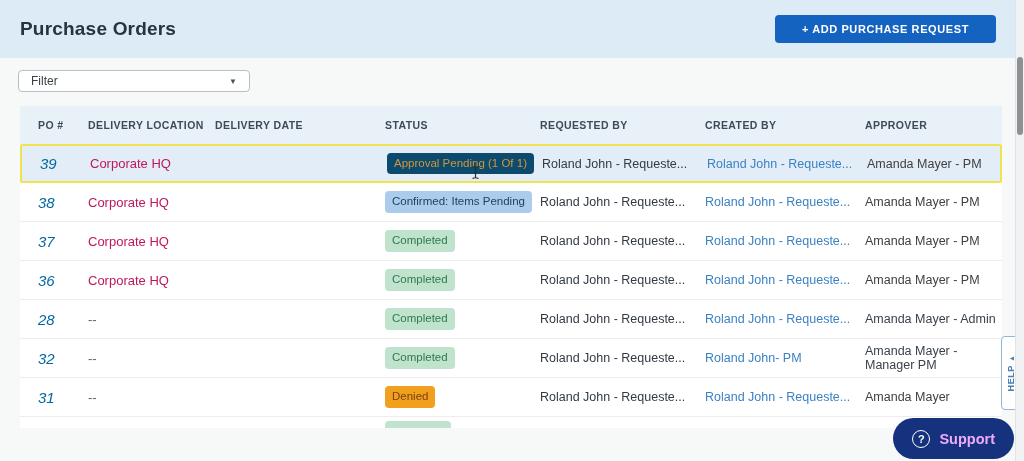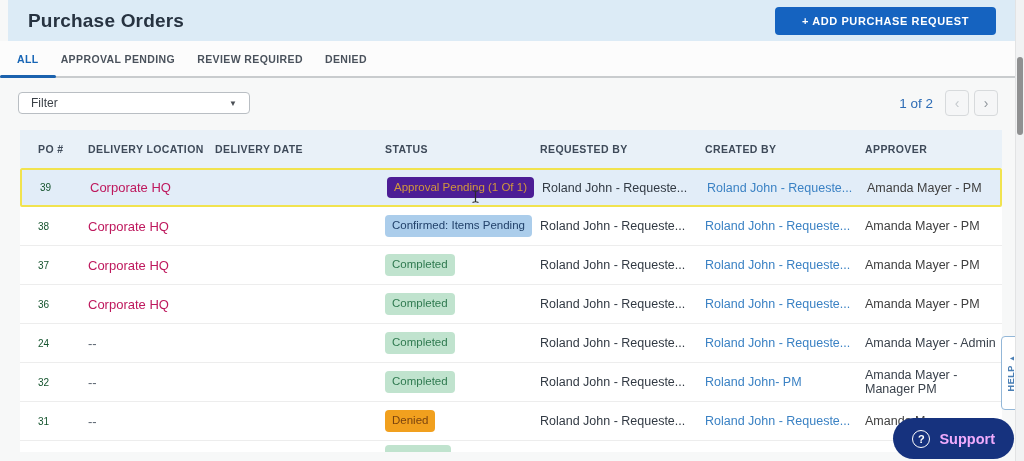--- a/index.html
+++ b/index.html
@@ -1,20 +1,20 @@
 <!DOCTYPE html>
 <html><head>
 <meta charset="utf-8">
 <style>
   * { margin:0; padding:0; box-sizing:border-box; }
   body { font-family:"Liberation Sans", sans-serif; }
   .page { position:relative; width:1024px; height:461px; background:#f7f8f8; overflow:hidden; }
 
   
-  .topbar { height:41px; background:#dcebf6; display:flex; align-items:center; justify-content:space-between; padding:0 28px 0 20px;margin-left:8px; }
+  .topbar { height:58px; background:#dcebf6; display:flex; align-items:center; justify-content:space-between; padding:0 28px 0 20px; }
   .page-title { font-size:19px; font-weight:bold; color:#273341; letter-spacing:.2px; }
   .add-btn { background:#1563c0; color:#fff; border:none; border-radius:4px; font-family:inherit;
              font-size:11px; font-weight:bold; letter-spacing:.6px; padding:8px 27px; cursor:pointer; }
 
   
   .tabbar { background:#fcfcfc; border-bottom:2px solid #c9ccce; display:flex; align-items:stretch; height:37px; padding-left:6px; }
   .tab { display:flex; align-items:center; padding:0 11px; font-size:10.5px; font-weight:bold; letter-spacing:.4px;
          color:#4a525c; position:relative; cursor:pointer; }
   .tab.active { color:#1765b5; }
   .tab.active::after { content:""; position:absolute; left:-6px; right:-6px; bottom:-2px; height:3px; background:#1b62ae; border-radius:2px; }
@@ -30,30 +30,30 @@
   .pager-btn { width:24px; height:26px; background:#f5f6f7; border:1px solid #d7dadc; border-radius:4px;
                display:flex; align-items:center; justify-content:center; font-size:14px; color:#8f969c; cursor:pointer; }
   .pager-btn.disabled { color:#c3c8cc; }
 
   
   .table { margin:14px 0 0 20px; width:982px; background:#fff; }
   .thead, .trow { display:grid; grid-template-columns:50px 127px 170px 155px 165px 160px 1fr; align-items:center; padding-left:18px; }
   .thead { background:#e9f1f8; height:38px; font-size:10.5px; font-weight:bold; color:#3e4a59; letter-spacing:.4px; }
   .trow { height:39px; border-bottom:1px solid #ededed; font-size:12.5px; background:#fff; }
   .trow.highlight { background:#e2edf8; border:2px solid #f1e34f; border-radius:2px; }
-  .cell-po { font-size:10px; color:#14532d; }
+  .cell-po { font-size:15px; color:#0369a1;font-style:italic; }
   .loc-link { font-size:13px; color:#be185d; cursor:pointer; }
   .loc-dash { font-size:13px; color:#5a6470; }
   .req-text { color:#323a44; }
   .created-link { color:#3b82c4; cursor:pointer; }
   .approver-link { color:#404040; cursor:pointer;margin-top:48px; }
   .approver-dark { color:#3a424c; }
   .cell-status { position:relative; }
   .badge { display:inline-block; padding:4px 7px; border-radius:4px; font-size:11.5px; line-height:1.2; }
-  .approval-pending { background:#4c1d95; color:#d2973c; }
+  .approval-pending { background:#0c4a6e; color:#d2973c; }
   .confirmed { background:#abcdeb; color:#22426b; }
   .completed { background:#c0e3ce; color:#2f7a50; }
   .denied { background:#f1a01e; color:#7a430f; }
   .trow.partial { height:11px; border-bottom:none; overflow:hidden; }
   .trow.partial .badge { min-width:66px; height:22px; margin-top:4px; }
   .ibeam { position:absolute; left:84px; top:12px; }
 
   
   .help-tab { position:absolute; right:2px; top:336px; width:21px; height:74px; background:#fff; border:1px solid #93b7d8;
               border-radius:4px; display:flex; align-items:center; justify-content:center; cursor:pointer; }
@@ -74,36 +74,25 @@
 </head>
 <body>
 
 <div class="page">
 
   <div class="topbar">
     <div class="page-title">Purchase Orders</div>
     <button class="add-btn">+ ADD PURCHASE REQUEST</button>
   </div>
 
-  <div class="tabbar">
-    <div class="tab active">ALL</div>
-    <div class="tab">APPROVAL PENDING</div>
-    <div class="tab">REVIEW REQUIRED</div>
-    <div class="tab">DENIED</div>
-  </div>
 
   <div class="toolbar">
     <div class="filter-select">
       <span class="filter-label">Filter</span>
       <span class="caret">▼</span>
-    </div>
-    <div class="pager">
-      <span class="pager-text">1 of 2</span>
-      <div class="pager-btn disabled">‹</div>
-      <div class="pager-btn">›</div>
     </div>
   </div>
 
   <div class="table">
     <div class="thead">
       <div>PO #</div>
       <div>DELIVERY LOCATION</div>
       <div>DELIVERY DATE</div>
       <div>STATUS</div>
       <div>REQUESTED BY</div>
@@ -150,21 +139,21 @@
       <div class="cell-po">36</div>
       <div><span class="loc-link">Corporate HQ</span></div>
       <div></div>
       <div class="cell-status"><span class="badge completed">Completed</span></div>
       <div class="req-text">Roland John  - Requeste...</div>
       <div><span class="created-link">Roland John  - Requeste...</span></div>
       <div><span class="approver-link">Amanda Mayer - PM</span></div>
     </div>
 
     <div class="trow">
-      <div class="cell-po">24</div>
+      <div class="cell-po">28</div>
       <div><span class="loc-dash">--</span></div>
       <div></div>
       <div class="cell-status"><span class="badge completed">Completed</span></div>
       <div class="req-text">Roland John  - Requeste...</div>
       <div><span class="created-link">Roland John  - Requeste...</span></div>
       <div><span class="approver-dark">Amanda Mayer - Admin</span></div>
     </div>
 
     <div class="trow">
       <div class="cell-po">32</div>

